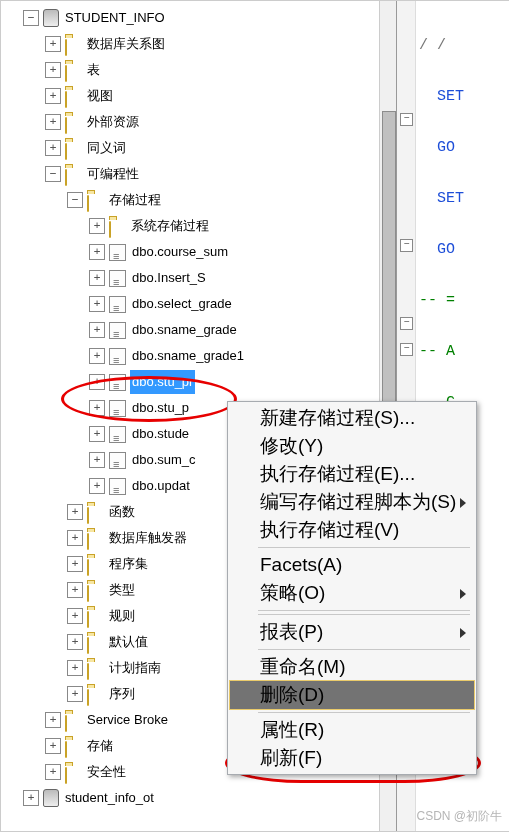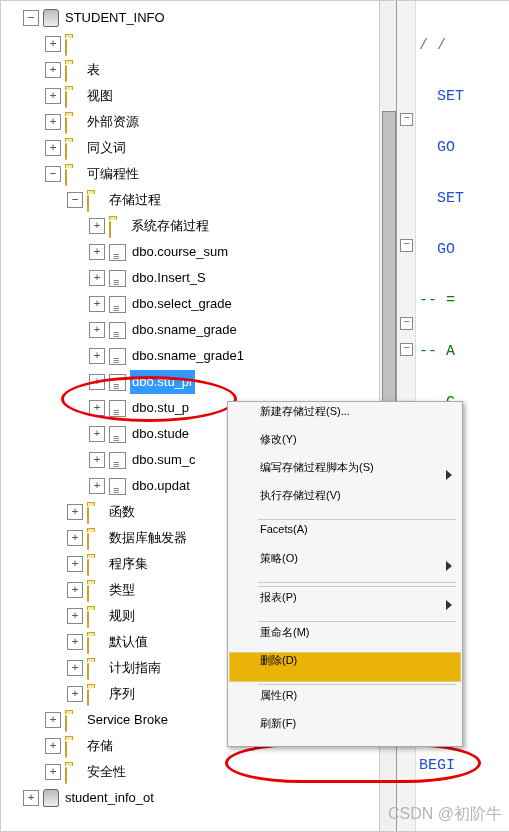--- a/index.html
+++ b/index.html
@@ -22,44 +22,45 @@
 .thumb{position:absolute;left:2px;width:12px;background:#c0c0c0;border:1px solid #8c8c8c}
 
 .codepanel{position:absolute;left:395px;top:0;width:113px;height:830px;background:#fff;border-left:1px solid #999;font-family:Consolas,"Courier New",monospace;font-size:15px;overflow:hidden}
 .gutter{position:absolute;left:0;top:0;width:18px;height:100%;background:#f3f3f3;border-right:1px solid #ddd}
 .fold{position:absolute;left:3px;width:11px;height:11px;border:1px solid #888;background:#fff;font-size:10px;line-height:9px;text-align:center;color:#555;cursor:pointer}
 .codelines{position:absolute;left:22px;top:2px;white-space:pre}
 .kw{color:#1d4ed8}
 .cm{color:#008000}
 
 .ctxmenu{position:absolute;background:#f6f6f6;border:1px solid #a7abb0;box-shadow:2px 2px 5px rgba(0,0,0,.35);padding:2px;z-index:50;min-width:230px}
-.mi{display:flex;height:28px;padding:0 18px 0 30px;position:relative;cursor:default;font-size:11px}
+.mi{display:flex;align-items:center;height:28px;padding:0 18px 0 30px;position:relative;cursor:default;font-size:19px}
 .sub::after{content:"";position:absolute;right:8px;top:10px;border-left:6px solid #333;border-top:5px solid transparent;border-bottom:5px solid transparent}
 .sep{height:1px;background:#c8c8c8;margin:3px 4px 3px 28px}
-.mi.hl{background:#eab308;outline:1px solid #eacb6b}
-
-.watermark{position:absolute;right:6px;bottom:6px;font-size:16px;color:#b5b5b5;z-index:60}
+.mi.hl{background:#737373;outline:1px solid #eacb6b}
+
+.watermark{position:absolute;right:6px;bottom:6px;font-size:12px;color:#b5b5b5;z-index:60}
 </style>
 </head>
 <body>
 <div class="viewport">
 
 <div class="treepanel">
   <div class="tree">
     <div class="row">
           <span class="ind" style="width:18px"></span>
           <span class="exp">−</span>
           <span class="ico db"></span>
           <span class="lbl">STUDENT_INFO</span>
         </div>
 
     <div class="row">
           <span class="ind" style="width:40px"></span>
           <span class="exp">+</span>
           <span class="ico"><span class="folder"></span></span>
+          <span class="lbl">数据库关系图</span>
         </div>
     <div class="row">
           <span class="ind" style="width:40px"></span>
           <span class="exp">+</span>
           <span class="ico"><span class="folder"></span></span>
           <span class="lbl">表</span>
         </div>
     <div class="row">
           <span class="ind" style="width:40px"></span>
           <span class="exp">+</span>
@@ -266,20 +267,23 @@
   </div>
 </div>
 
 <div class="ctxmenu" style="left:226px;top:400px">
   <div class="mi">
         <span>新建存储过程(S)...</span>
       </div>
   <div class="mi">
         <span>修改(Y)</span>
       </div>
+  <div class="mi">
+        <span>执行存储过程(E)...</span>
+      </div>
   <div class="mi sub">
         <span>编写存储过程脚本为(S)</span>
       </div>
   <div class="mi">
         <span>执行存储过程(V)</span>
       </div>
   <div class="sep"></div>
   <div class="mi">
         <span>Facets(A)</span>
       </div>

